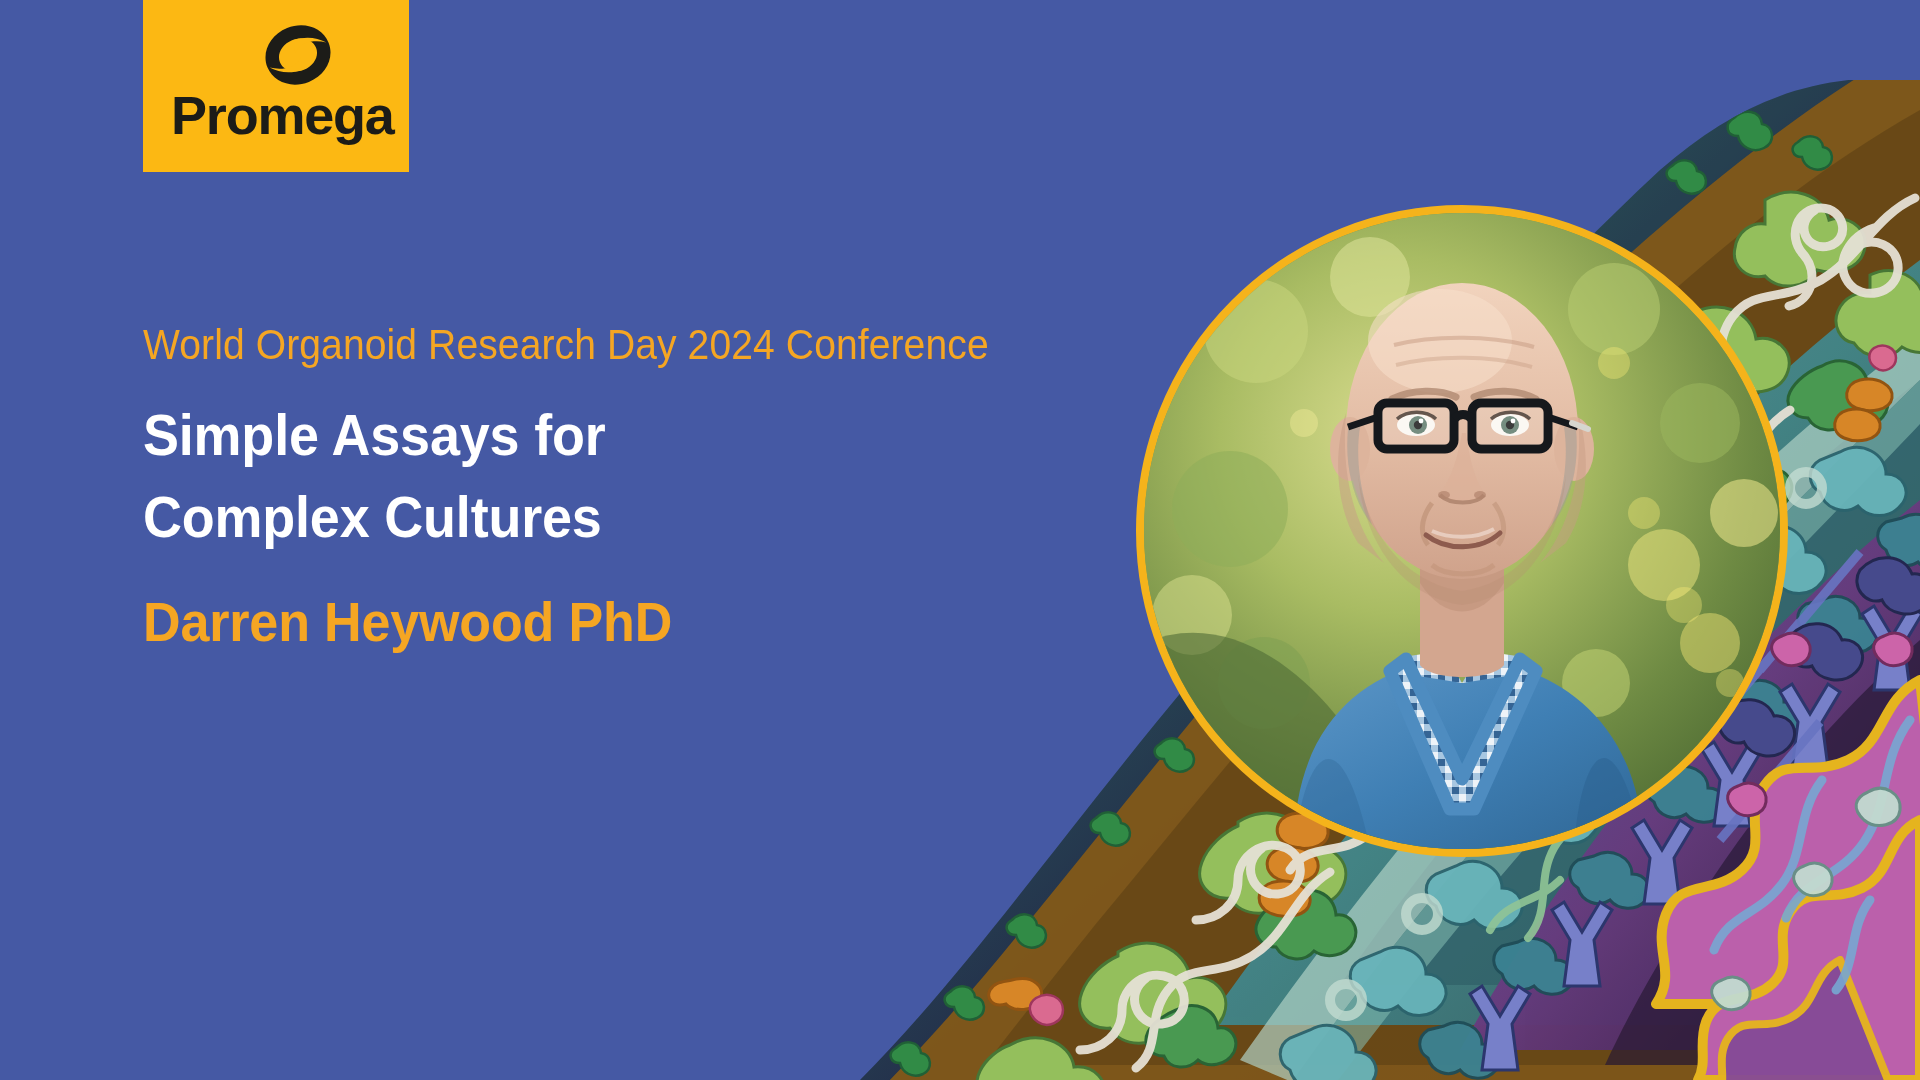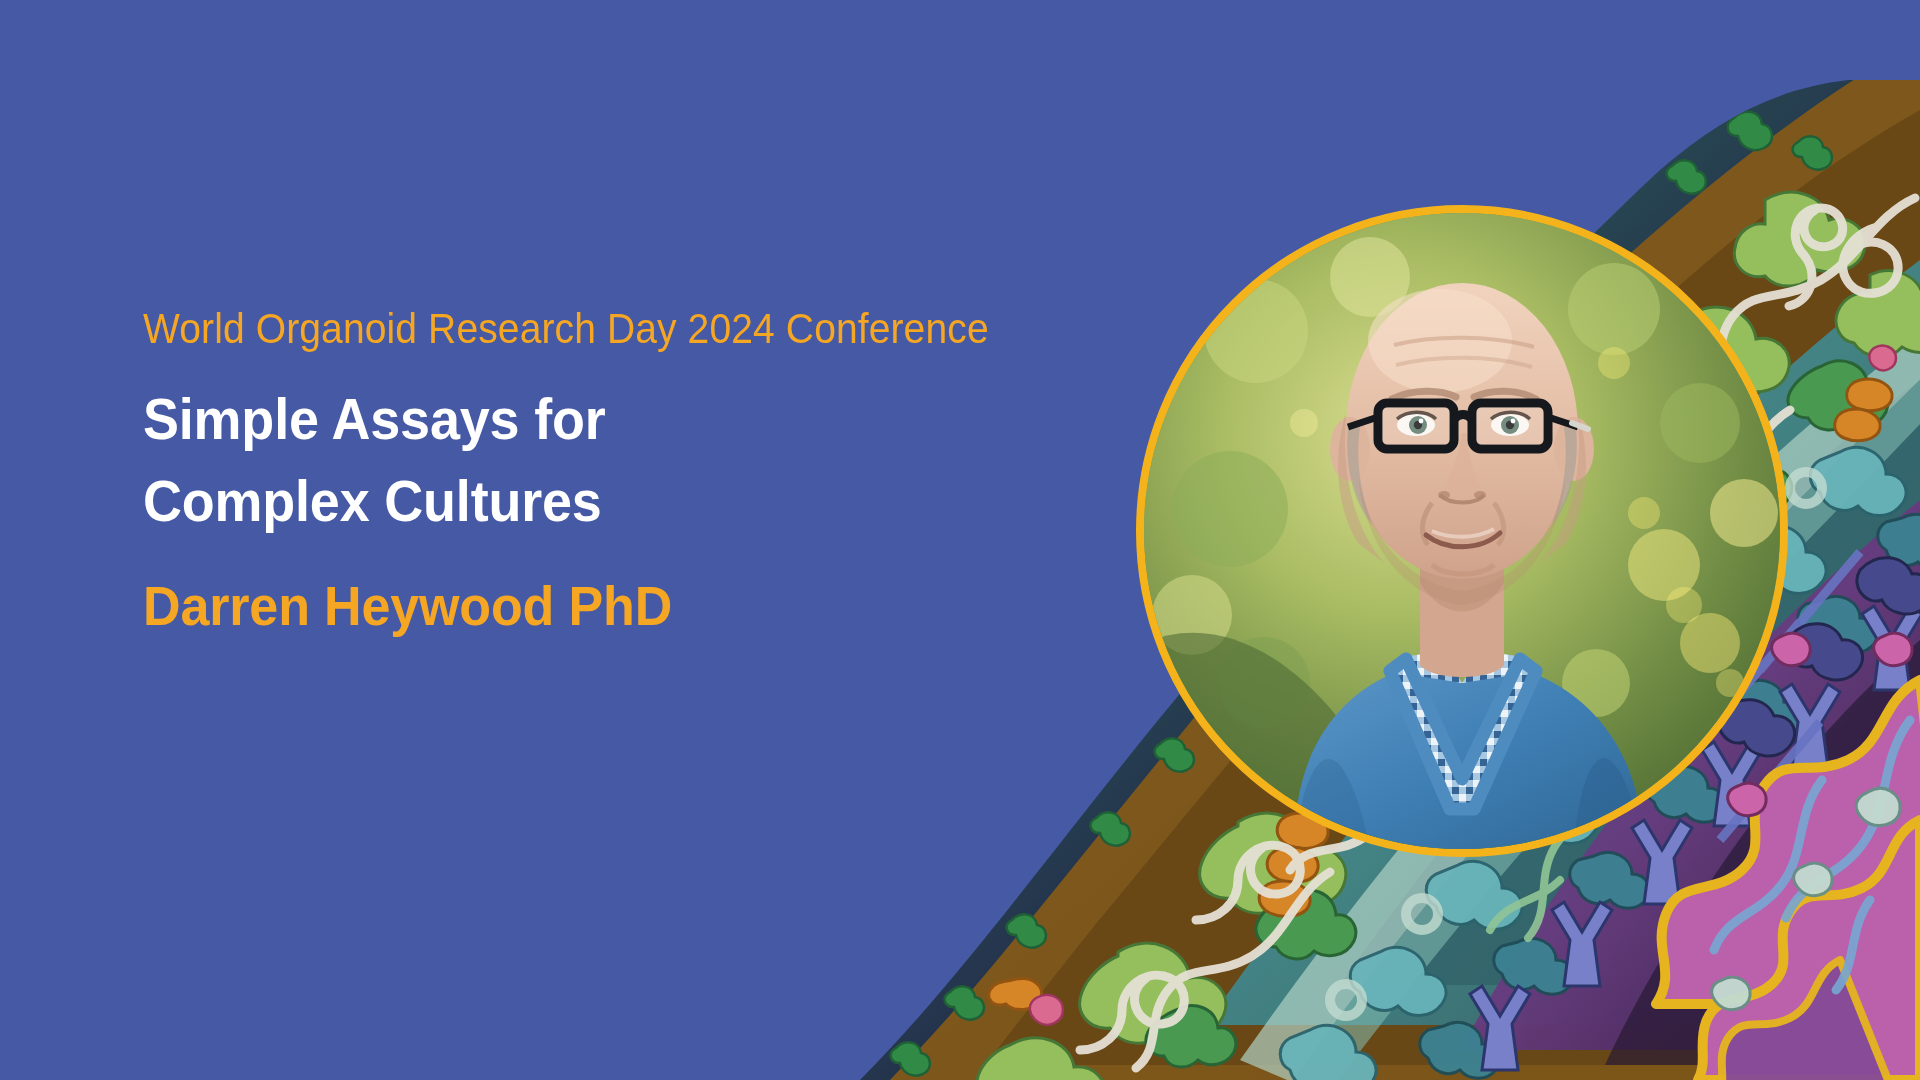--- a/index.html
+++ b/index.html
@@ -22,21 +22,21 @@
     position:absolute;left:118px;top:22px;width:74px;height:66px;
   }
   .logo-word{
     position:absolute;left:28px;top:88px;
     font-size:54px;font-weight:700;letter-spacing:-1.2px;
     color:#1C1C18;line-height:1;
     font-family:"Liberation Sans","DejaVu Sans",sans-serif;
   }
 
   
-  .copy{position:absolute;left:143px;top:304px;width:1000px;}
+  .copy{position:absolute;left:143px;top:320px;width:1000px;}
   .eyebrow{
     color:#F5A623;
     font-size:42px;font-weight:400;line-height:1.18;
     letter-spacing:.1px;
     transform:scaleX(.93);transform-origin:left center;
     white-space:nowrap;
     margin:0 0 24px 0;
   }
   .headline{
     color:#FFFFFF;
@@ -70,20 +70,41 @@
     box-sizing:border-box;
     background:#7e9a4f;
   }
   .portrait svg{display:block;width:100%;height:100%;}
 </style>
 </head>
 <body>
 
 <div class="stage">
 
+  <div class="logo-box">
+    <div class="logo-mark">
+      <svg viewBox="0 0 74 66" width="74" height="66" aria-hidden="true">
+        <g transform="rotate(-22 37 33)">
+          <path d="M37 4
+                   C55.5 4 70 16.9 70 33
+                   C70 49.1 55.5 62 37 62
+                   C18.5 62 4 49.1 4 33
+                   C4 16.9 18.5 4 37 4 Z
+                   M37 17
+                   C26.3 17 17.5 24.2 17.5 33
+                   C17.5 41.8 26.3 49 37 49
+                   C47.7 49 56.5 41.8 56.5 33
+                   C56.5 24.2 47.7 17 37 17 Z" fill="#1C1C18" fill-rule="evenodd"></path>
+          <path d="M38.5 17.5 C52 18.5 61 24 68 32 C58 25 46 22.5 38.5 27.5 C33 31 35 34 38.5 17.5 Z" fill="#FCB813"></path>
+          <path d="M35.5 48.5 C22 47.5 13 42 6 34 C16 41 28 43.5 35.5 38.5 C41 35 39 32 35.5 48.5 Z" fill="#FCB813"></path>
+        </g>
+      </svg>
+    </div>
+    <div class="logo-word">Promega</div>
+  </div>
 
   <div class="copy">
     <p class="eyebrow">World Organoid Research Day 2024 Conference</p>
     <h1 class="headline">
       <span class="ln">Simple Assays for</span>
       <span class="ln">Complex Cultures</span>
     </h1>
     <p class="speaker">Darren Heywood PhD</p>
   </div>
 

